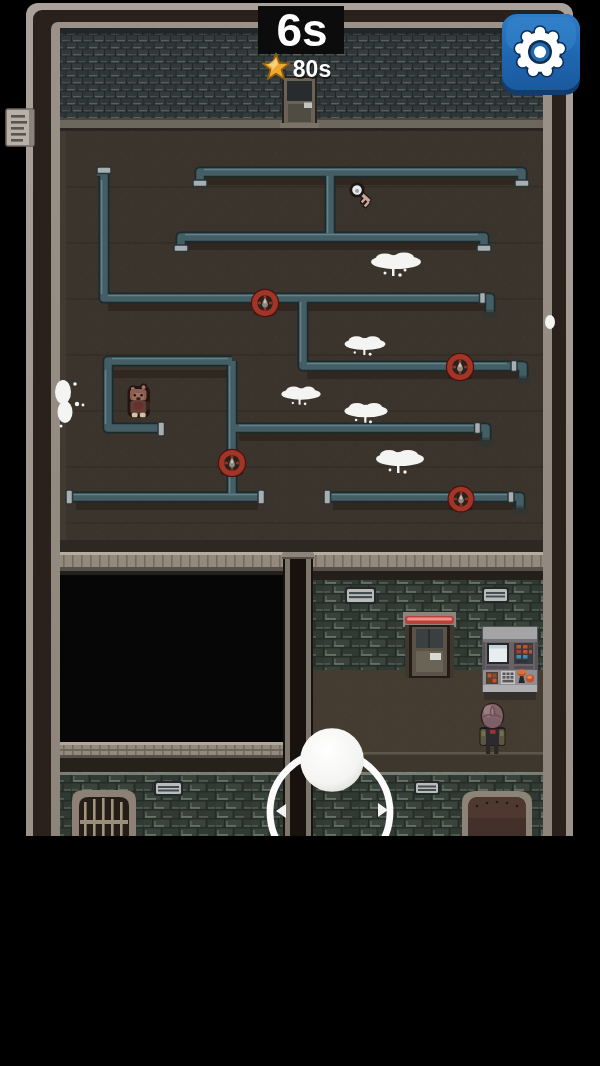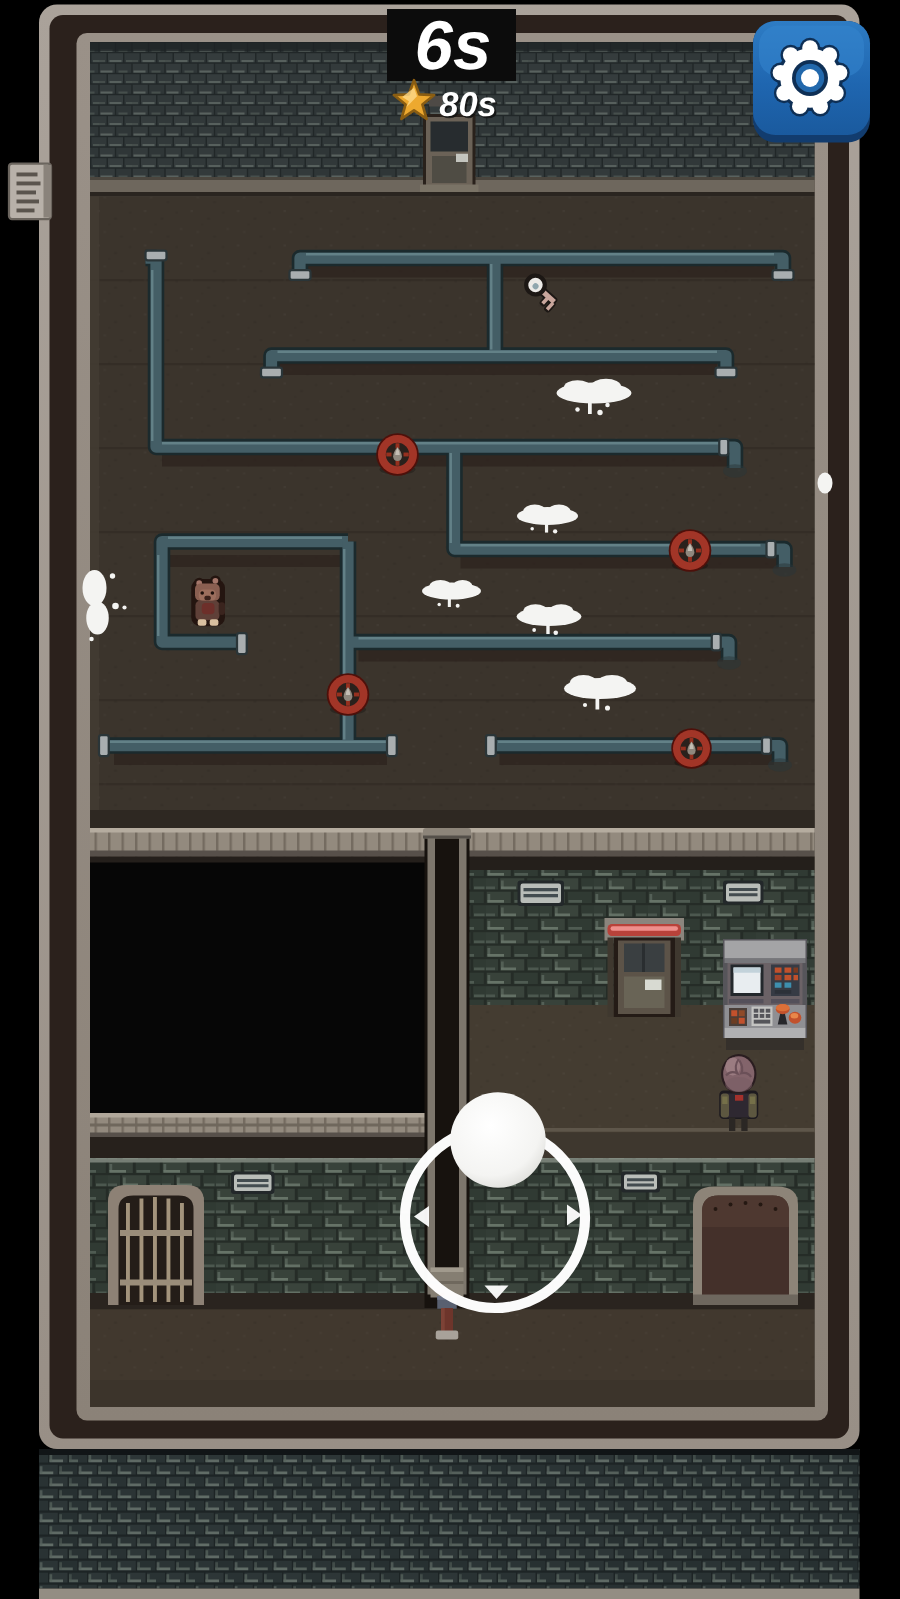--- a/index.html
+++ b/index.html
@@ -1,17 +1,17 @@
 <!DOCTYPE html>
 <html><head>
 <meta charset="utf-8">
 <style>
   html,body{margin:0;padding:0;background:#000;}
-  #stage{position:relative;width:600px;height:1066px;background:#000;overflow:hidden;
-         font-family:"Liberation Sans", sans-serif;font-style:italic;}
+  #stage{position:relative;width:600px;height:836px;background:#000;overflow:hidden;
+         font-family:"Liberation Sans", sans-serif;}
   svg{position:absolute;left:0;top:0;}
 </style>
 </head>
 <body>
 <div id="stage">
 <svg width="600" height="1066" viewBox="0 0 600 1066">
 <defs>
   <pattern id="bt" width="22" height="14" patternUnits="userSpaceOnUse">
     <rect width="22" height="14" fill="#212728"></rect>
     <rect x="0.5" y="0.5" width="10" height="6" fill="#333a3b"></rect>

